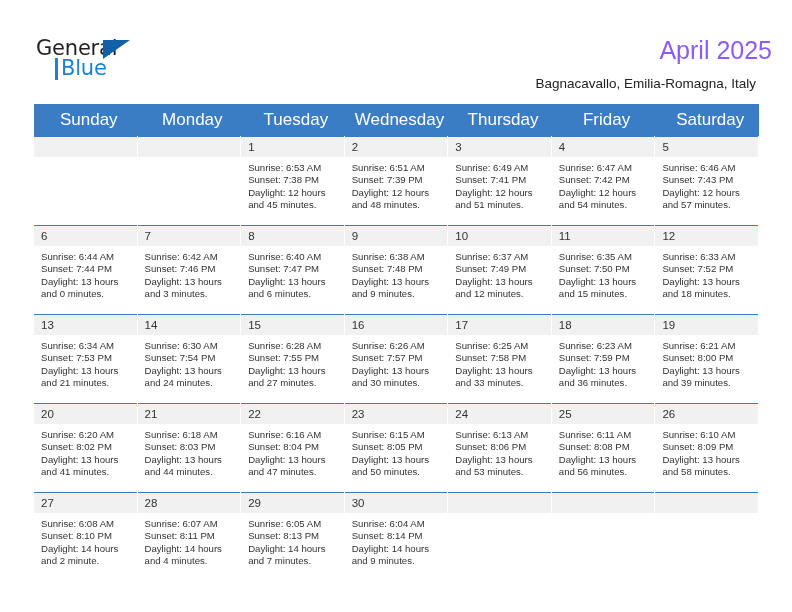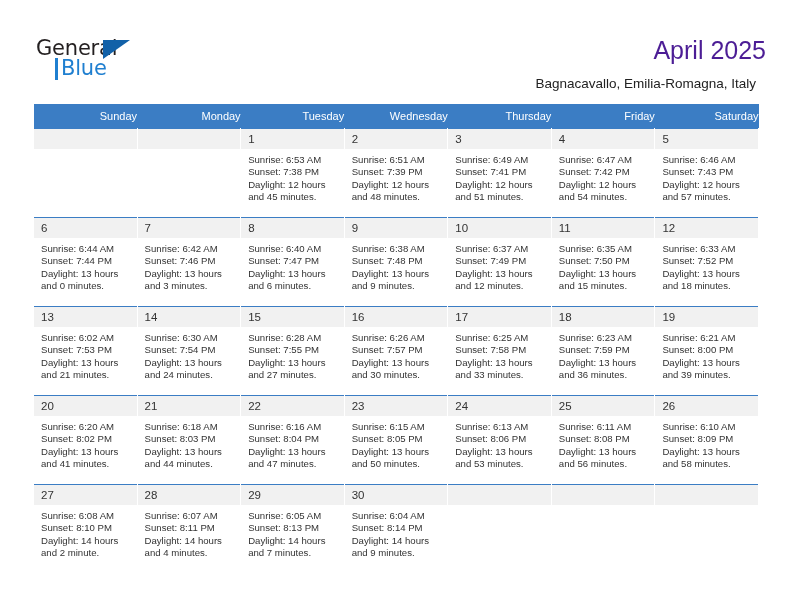--- a/index.html
+++ b/index.html
@@ -67,24 +67,24 @@
     position: absolute;
     left: 19px;
     top: 22px;
     width: 3px;
     height: 22px;
     background: #1f7fd0;
   }
 
   .title {
     position: absolute;
-    right: 26px;
+    right: 20px;
     top: 36px;
     font-size: 25px;
-    color: #4c1d95;
+    color: #8b5cf6;
     text-align: right;
     white-space: nowrap;
   }
   .subtitle {
     position: absolute;
     right: 36px;
     top: 76px;
     font-size: 13.5px;
     color: #222222;
     text-align: center;
@@ -96,23 +96,23 @@
     position: absolute;
     left: 33px;
     top: 104px;
     width: 726px;
     border-collapse: collapse;
     table-layout: fixed;
   }
   .calendar th {
     background: #3b7dc4;
     color: #ffffff;
-    font-size: 11px;
+    font-size: 17px;
     font-weight: normal;
-    text-align: right;
+    text-align: center;
     padding: 6px 0 6px 7px;
     height: 12px;
     border: none;
   }
   .calendar td {
     vertical-align: top;
     padding: 0;
     width: 103.7px;
     height: 88px;
     border-left: 1px solid #ffffff;
@@ -301,21 +301,21 @@
               <div>Sunset: 7:52 PM</div>
               <div>Daylight: 13 hours</div>
               <div>and 18 minutes.</div>
             </div>
           </td>
         </tr>
         <tr class="week">
           <td>
             <div class="daynum">13</div>
             <div class="cellbody">
-              <div>Sunrise: 6:02 AM</div>
+              <div>Sunrise: 6:34 AM</div>
               <div>Sunset: 7:53 PM</div>
               <div>Daylight: 13 hours</div>
               <div>and 21 minutes.</div>
             </div>
           </td>
           <td>
             <div class="daynum">14</div>
             <div class="cellbody">
               <div>Sunrise: 6:30 AM</div>
               <div>Sunset: 7:54 PM</div>

